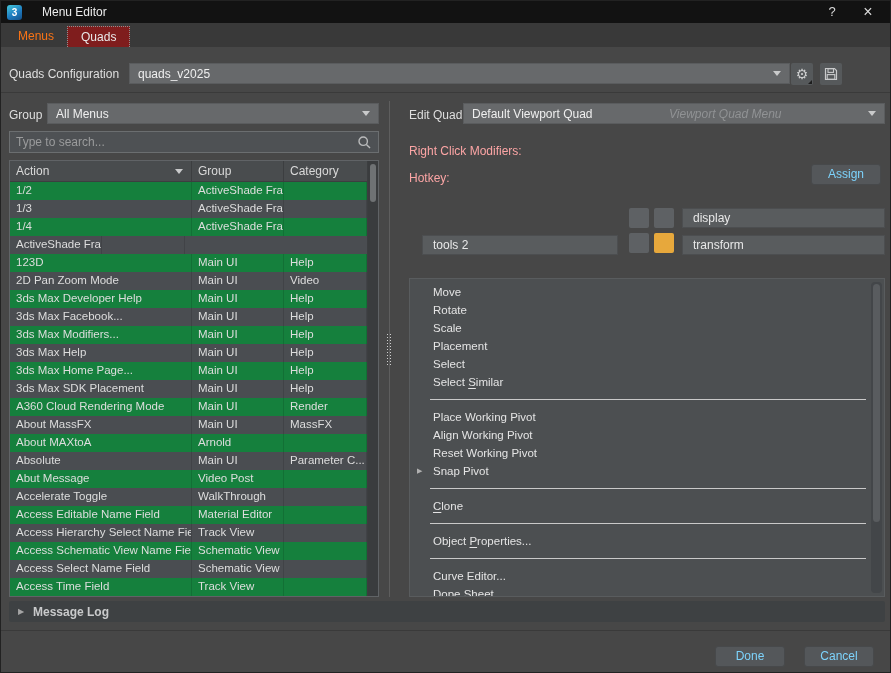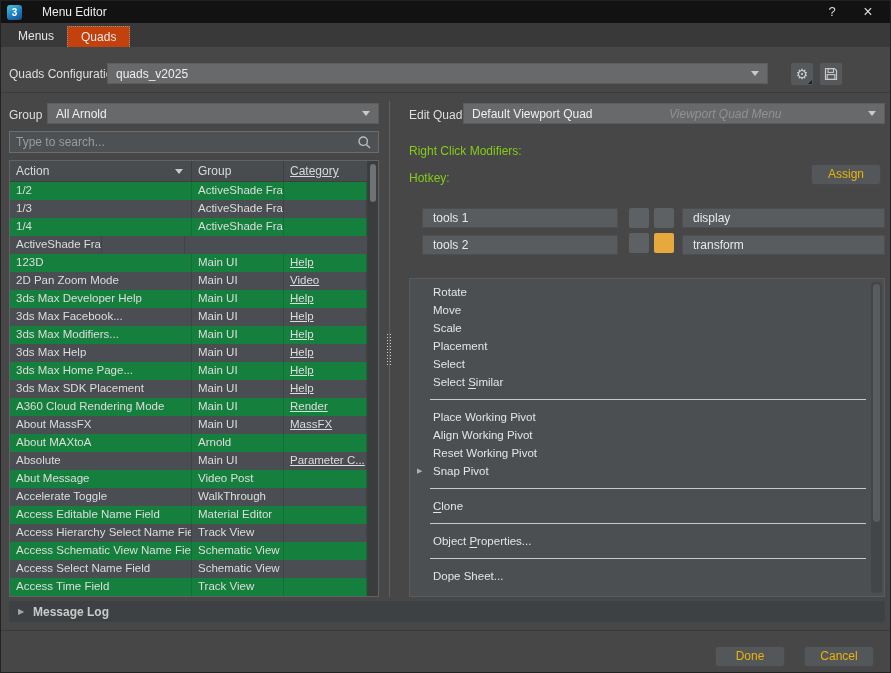--- a/index.html
+++ b/index.html
@@ -17,52 +17,52 @@
     background:linear-gradient(150deg,#45c8da 0%,#1e7dc2 55%,#155089 100%);
     color:#fff; font-size:10px; font-weight:bold; display:flex; align-items:center; justify-content:center; }
   .win-title { margin-left:20px; color:#ececec; }
   .titlebar .spacer { flex:1; }
   .tb-btn { width:36px; height:22px; line-height:22px; text-align:center; color:#dadada;
     font-size:13px; cursor:default; }
   .tb-btn.close { font-size:16px; margin-right:4px; }
   
   .tabstrip { position:absolute; top:22px; left:0; right:0; height:24px; background:#393939;
     display:flex; align-items:flex-end; padding-left:4px; }
-  .tab { height:21px; line-height:20px; padding:0 13px; color:#e5e5e5; }
-  .tab.active { background:#c2410c; color:#e9e9e9; border:1px dotted #909090; border-bottom:none; }
+  .tab { height:21px; line-height:20px; padding:0 13px; color:#f97316; }
+  .tab.active { background:#7f1d1d; color:#e9e9e9; border:1px dotted #909090; border-bottom:none; }
   
   .combo { position:absolute; height:21px; background:#67696b; border:1px solid #5a5c5e;
     display:flex; align-items:center; padding:0 8px; color:#efefef; }
   .combo .caret { margin-left:auto; width:0; height:0;
     border-left:4px solid transparent; border-right:4px solid transparent; border-top:5px solid #c9cacb; }
   .hint { margin-left:auto; font-style:italic; color:#909294; padding-right:10px; }
   .icon-btn { position:absolute; width:22px; height:22px; background:#56595b; border-radius:2px;
     display:flex; align-items:center; justify-content:center; color:#cccdce; }
   .flyout-corner { position:absolute; right:1px; bottom:1px; width:0; height:0;
     border-left:4px solid transparent; border-bottom:4px solid #1d1d1d; }
   .push-btn { position:absolute; height:21px; background:#54575a; border:1px solid #47494b;
-    border-radius:3px; color:#eab308; text-align:center; line-height:19px; }
+    border-radius:3px; color:#7dd3fc; text-align:center; line-height:19px; }
   .hline { position:absolute; left:0; right:0; height:1px; background:#3a3a3a; }
-  .gray-label { position:absolute; color:#84cc16; }
+  .gray-label { position:absolute; color:#fca5a5; }
   .white-label { position:absolute; color:#dfdfdf; }
   
   .search { position:absolute; left:8px; top:130px; width:370px; height:22px;
     background:#4e5154; border:1px solid #6b6e70; display:flex; align-items:center; padding:0 6px; }
   .search input { flex:1; background:transparent; border:none; outline:none;
     color:#e6e6e6; font-family:inherit; font-size:12px; }
   .search input::placeholder { color:#9a9b9c; }
   
   .table { position:absolute; left:8px; top:159px; width:370px; height:437px;
     background:#4a4d50; border:1px solid #606366; overflow:hidden; }
   .thead { display:flex; height:21px; background:#494c4e; border-bottom:1px solid #3c3e40;
     color:#d9d9d9; }
   .th { padding:3px 6px; border-right:1px solid #3c3e40; display:flex; align-items:center; }
   .th .sort-caret { margin-left:auto; width:0; height:0; margin-right:2px;
     border-left:4px solid transparent; border-right:4px solid transparent; border-top:5px solid #c9cacb; }
-  .c0 { width:182px; } .c1 { width:92px; } .c2 { width:83px; border-right:none;text-decoration:underline; }
+  .c0 { width:182px; } .c1 { width:92px; } .c2 { width:83px; border-right:none; }
   .trow { display:flex; height:18px; font-size:11.5px; }
   .trow.even { background:#15803d; } .trow.odd { background:#4a4d51; }
   .tcell { padding:2px 6px; white-space:nowrap; overflow:hidden; color:#dddddd;
     border-right:1px solid rgba(0,0,0,0.12); }
   .vscroll { position:absolute; width:11px; background:#3a3c3e; }
   .vscroll .thumb { position:absolute; left:2px; right:2px; background:#6f7274; border-radius:4px; }
   .table-scroll { right:0; top:0; bottom:0; border-left:1px solid #3c3e40; }
   
   .splitter-line { position:absolute; left:388px; top:100px; width:1px; height:496px; background:#5e5e5e; }
   .splitter-grip { position:absolute; left:385px; top:332px; width:7px; height:32px;
@@ -99,40 +99,40 @@
     <div class="tb-btn">?</div>
     <div class="tb-btn close">×</div>
   </div>
 
   <div class="tabstrip">
     <div class="tab">Menus</div>
     <div class="tab active">Quads</div>
   </div>
 
   <div class="white-label" style="left:8px; top:66px;">Quads Configuration</div>
-  <div class="combo" style="left:106px; top:62px; width:661px;">
+  <div class="combo" style="left:128px; top:62px; width:661px;">
     <span>quads_v2025</span>
     <span class="caret"></span>
   </div>
   <div class="icon-btn" style="left:790px; top:62px;">
     <span style="font-size:14px;">⚙</span>
     <span class="flyout-corner"></span>
   </div>
   <div class="icon-btn" style="left:819px; top:62px;">
     <svg width="14" height="14" viewBox="0 0 14 14">
       <path d="M1.5 1.5 h9 l2 2 v9 h-11 z" fill="none" stroke="#c9cacb" stroke-width="1.2"></path>
       <rect x="4" y="1.8" width="5.5" height="3.6" fill="none" stroke="#c9cacb" stroke-width="1.1"></rect>
       <rect x="3.2" y="7.6" width="7.6" height="4.6" fill="none" stroke="#c9cacb" stroke-width="1.1"></rect>
     </svg>
   </div>
   <div class="hline" style="top:91px;"></div>
 
   <div class="white-label" style="left:8px; top:107px;">Group</div>
   <div class="combo" style="left:46px; top:102px; width:332px;">
-    <span>All Arnold</span>
+    <span>All Menus</span>
     <span class="caret"></span>
   </div>
 
   <div class="search">
     <input type="text" placeholder="Type to search..." style="">
     <svg width="15" height="15" viewBox="0 0 15 15">
       <circle cx="6.2" cy="6.2" r="4.2" fill="none" stroke="#b9babb" stroke-width="1.4"></circle>
       <line x1="9.4" y1="9.4" x2="13" y2="13" stroke="#b9babb" stroke-width="1.4"></line>
     </svg>
   </div>
@@ -278,38 +278,37 @@
   <div class="combo" style="left:462px; top:102px; width:422px;">
     <span>Default Viewport Quad</span>
     <span class="hint">Viewport Quad Menu</span>
     <span class="caret"></span>
   </div>
 
   <div class="gray-label" style="left:408px; top:143px;">Right Click Modifiers:</div>
   <div class="gray-label" style="left:408px; top:170px;">Hotkey:</div>
   <div class="push-btn" style="left:810px; top:163px; width:70px;">Assign</div>
 
-  <div class="quad-field" style="left:421px; top:207px; width:196px;">tools 1</div>
   <div class="quad-field" style="left:421px; top:234px; width:196px;">tools 2</div>
   <div class="quad-cell" style="left:628px; top:207px;"></div>
   <div class="quad-cell" style="left:653px; top:207px;"></div>
   <div class="quad-cell" style="left:628px; top:232px;"></div>
   <div class="quad-cell" style="left: 653px; top: 232px; background: rgb(231, 168, 60);"></div>
   <div class="quad-field" style="left:681px; top:207px; width:203px;">display</div>
   <div class="quad-field" style="left:681px; top:234px; width:203px;">transform</div>
 
   <div class="menu-panel">
     <div style="padding-top:4px;">
         <div class="menu-item">
           <span class="submenu-arrow"></span>
+          <span class="menu-label">Move</span>
+        </div>
+        <div class="menu-item">
+          <span class="submenu-arrow"></span>
           <span class="menu-label">Rotate</span>
-        </div>
-        <div class="menu-item">
-          <span class="submenu-arrow"></span>
-          <span class="menu-label">Move</span>
         </div>
         <div class="menu-item">
           <span class="submenu-arrow"></span>
           <span class="menu-label">Scale</span>
         </div>
         <div class="menu-item">
           <span class="submenu-arrow"></span>
           <span class="menu-label">Placement</span>
         </div>
         <div class="menu-item">
@@ -341,20 +340,24 @@
         <div class="menu-item">
           <span class="submenu-arrow"></span>
           <span class="menu-label"><u>C</u>lone</span>
         </div>
         <div class="menu-sep"></div>
         <div class="menu-item">
           <span class="submenu-arrow"></span>
           <span class="menu-label">Object <u>P</u>roperties...</span>
         </div>
         <div class="menu-sep"></div>
+        <div class="menu-item">
+          <span class="submenu-arrow"></span>
+          <span class="menu-label">Curve Editor...</span>
+        </div>
         <div class="menu-item">
           <span class="submenu-arrow"></span>
           <span class="menu-label">Dope Sheet...</span>
         </div>
       </div>
     <div class="vscroll menu-scroll">
       <div class="thumb" style="top:2px; height:238px;"></div>
     </div>
   </div>
 

